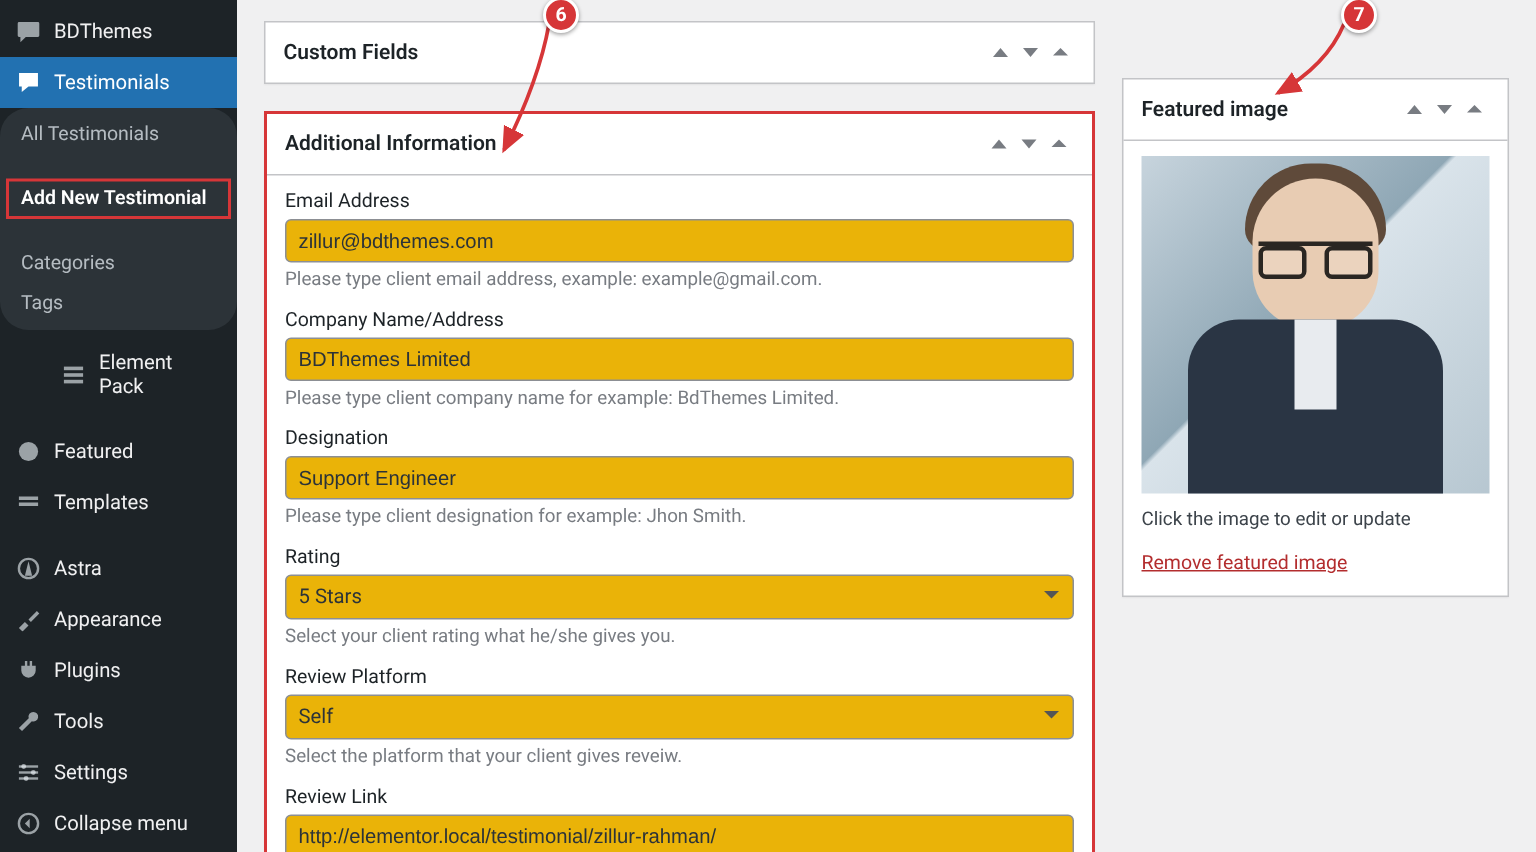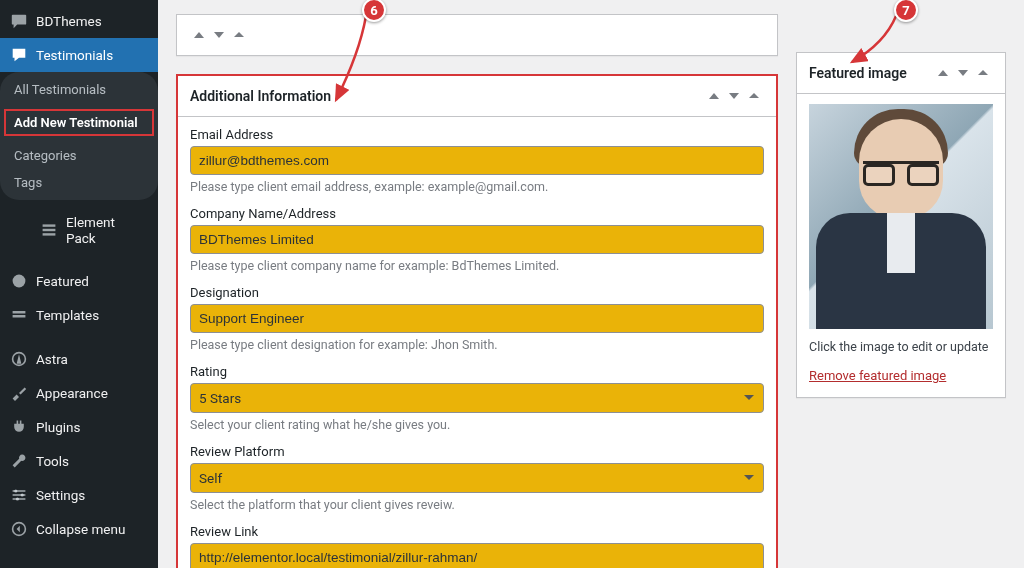--- a/index.html
+++ b/index.html
@@ -42,33 +42,33 @@
     padding: 6px 10px 6px 14px;
     color: rgba(240,246,252,.7);
     font-size: 13px;
     cursor: pointer;
   }
   .submenu-item.current {
     color:#fff; font-weight:600;
   }
   .submenu-item.highlight {
     border:2px solid #d63638;
-    margin:6px 4px;
+    margin:16px 4px;
     padding:4px 8px;
   }
   
   .main {
     flex:1;
     padding:14px 18px;
     display:flex;
     gap:18px;
     overflow:auto;
   }
   .col-left{flex:1;min-width:0;}
-  .col-right{width:210px;flex-shrink:0;margin-top:38px;}
+  .col-right{width:258px;flex-shrink:0;margin-top:38px;}
   
   .metabox{
     background:#fff;
     border:1px solid #c3c4c7;
     margin-bottom:18px;
     box-shadow:0 1px 1px rgba(0,0,0,.04);
   }
   .metabox.highlight-red{border:2px solid #d63638;}
   .metabox-head{
     display:flex;align-items:center;padding:10px 12px;
@@ -243,20 +243,21 @@
           <path d="M0,0 L7,3 L0,6 z" fill="#d63638"></path>
         </marker>
       </defs>
     <path d="M50 6 C 40 30, 20 44, 6 52" stroke="#d63638" stroke-width="2.5" fill="none" marker-end="url(#ah7)"></path>
   </svg>
 
   <div class="col-left">
 
     <div class="metabox">
       <div class="metabox-head noborder">
+        <span class="title">Custom Fields</span>
         <span class="ctl">
             <svg width="12" height="12" viewBox="0 0 12 12" fill="currentColor">
               <path d="M6 3l5 6H1z"></path>
             </svg>
           </span>
         <span class="ctl">
             <svg width="12" height="12" viewBox="0 0 12 12" fill="currentColor">
               <path d="M6 9L1 3h10z"></path>
             </svg>
           </span>

